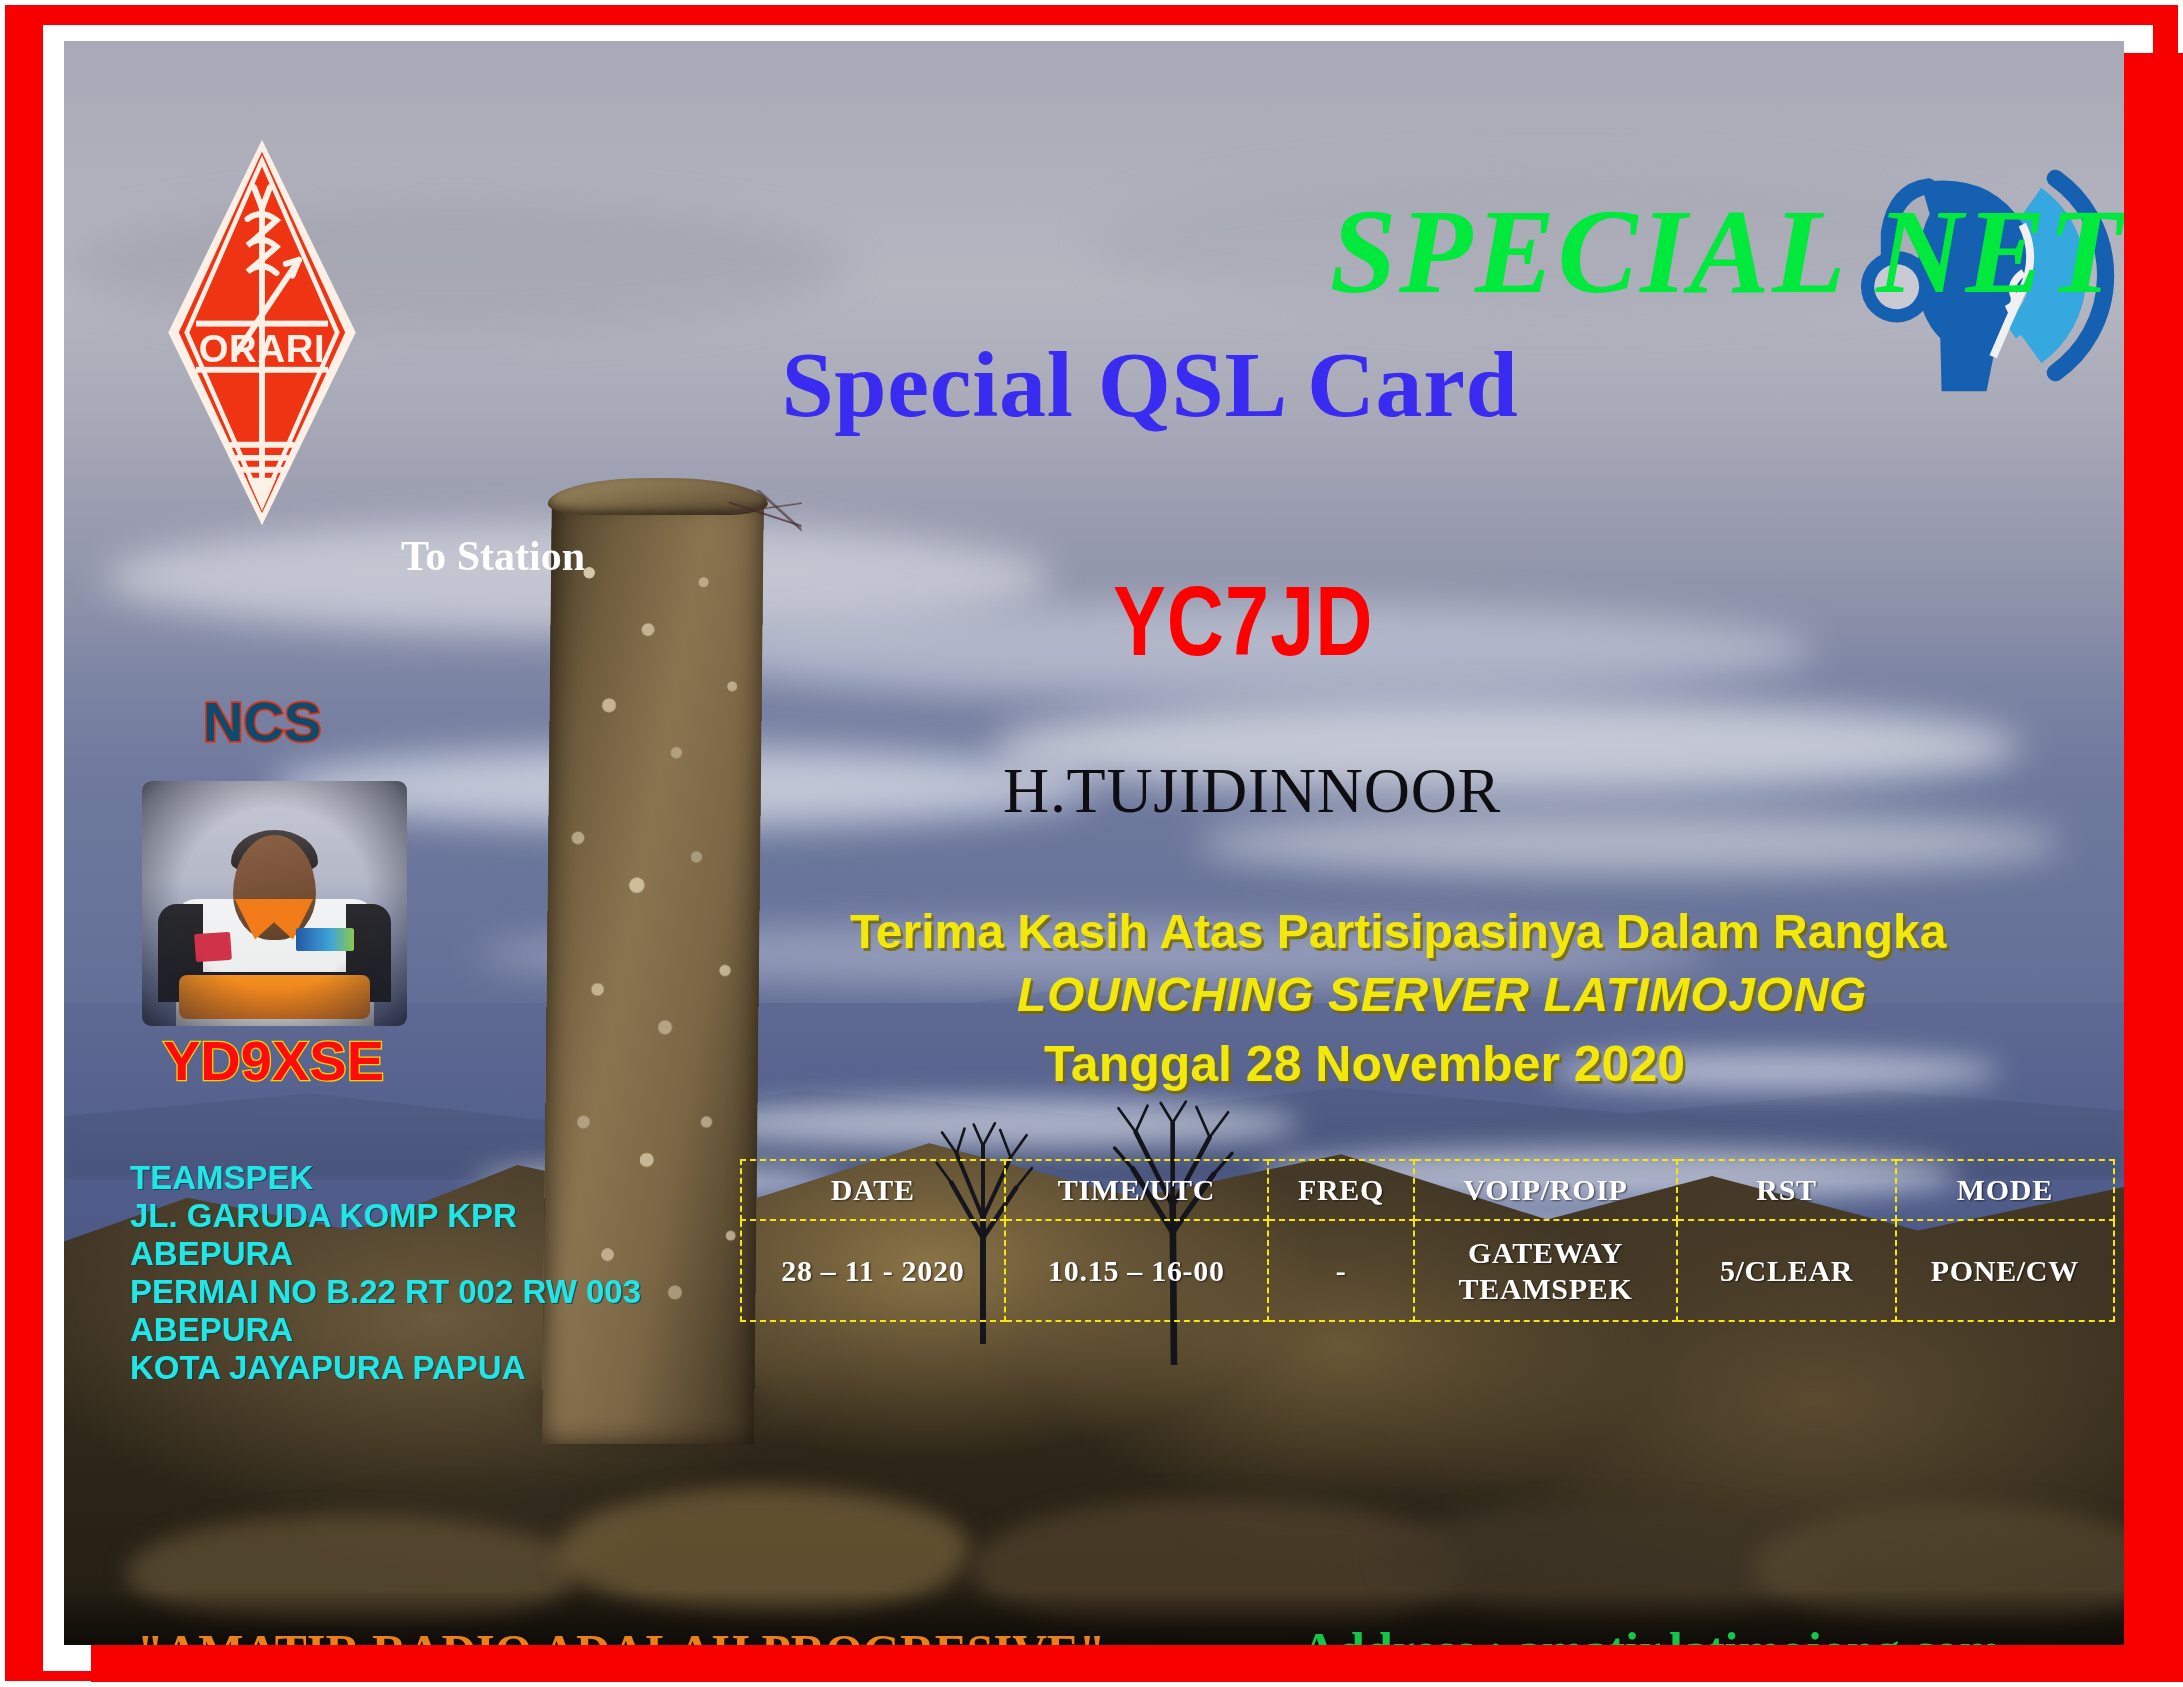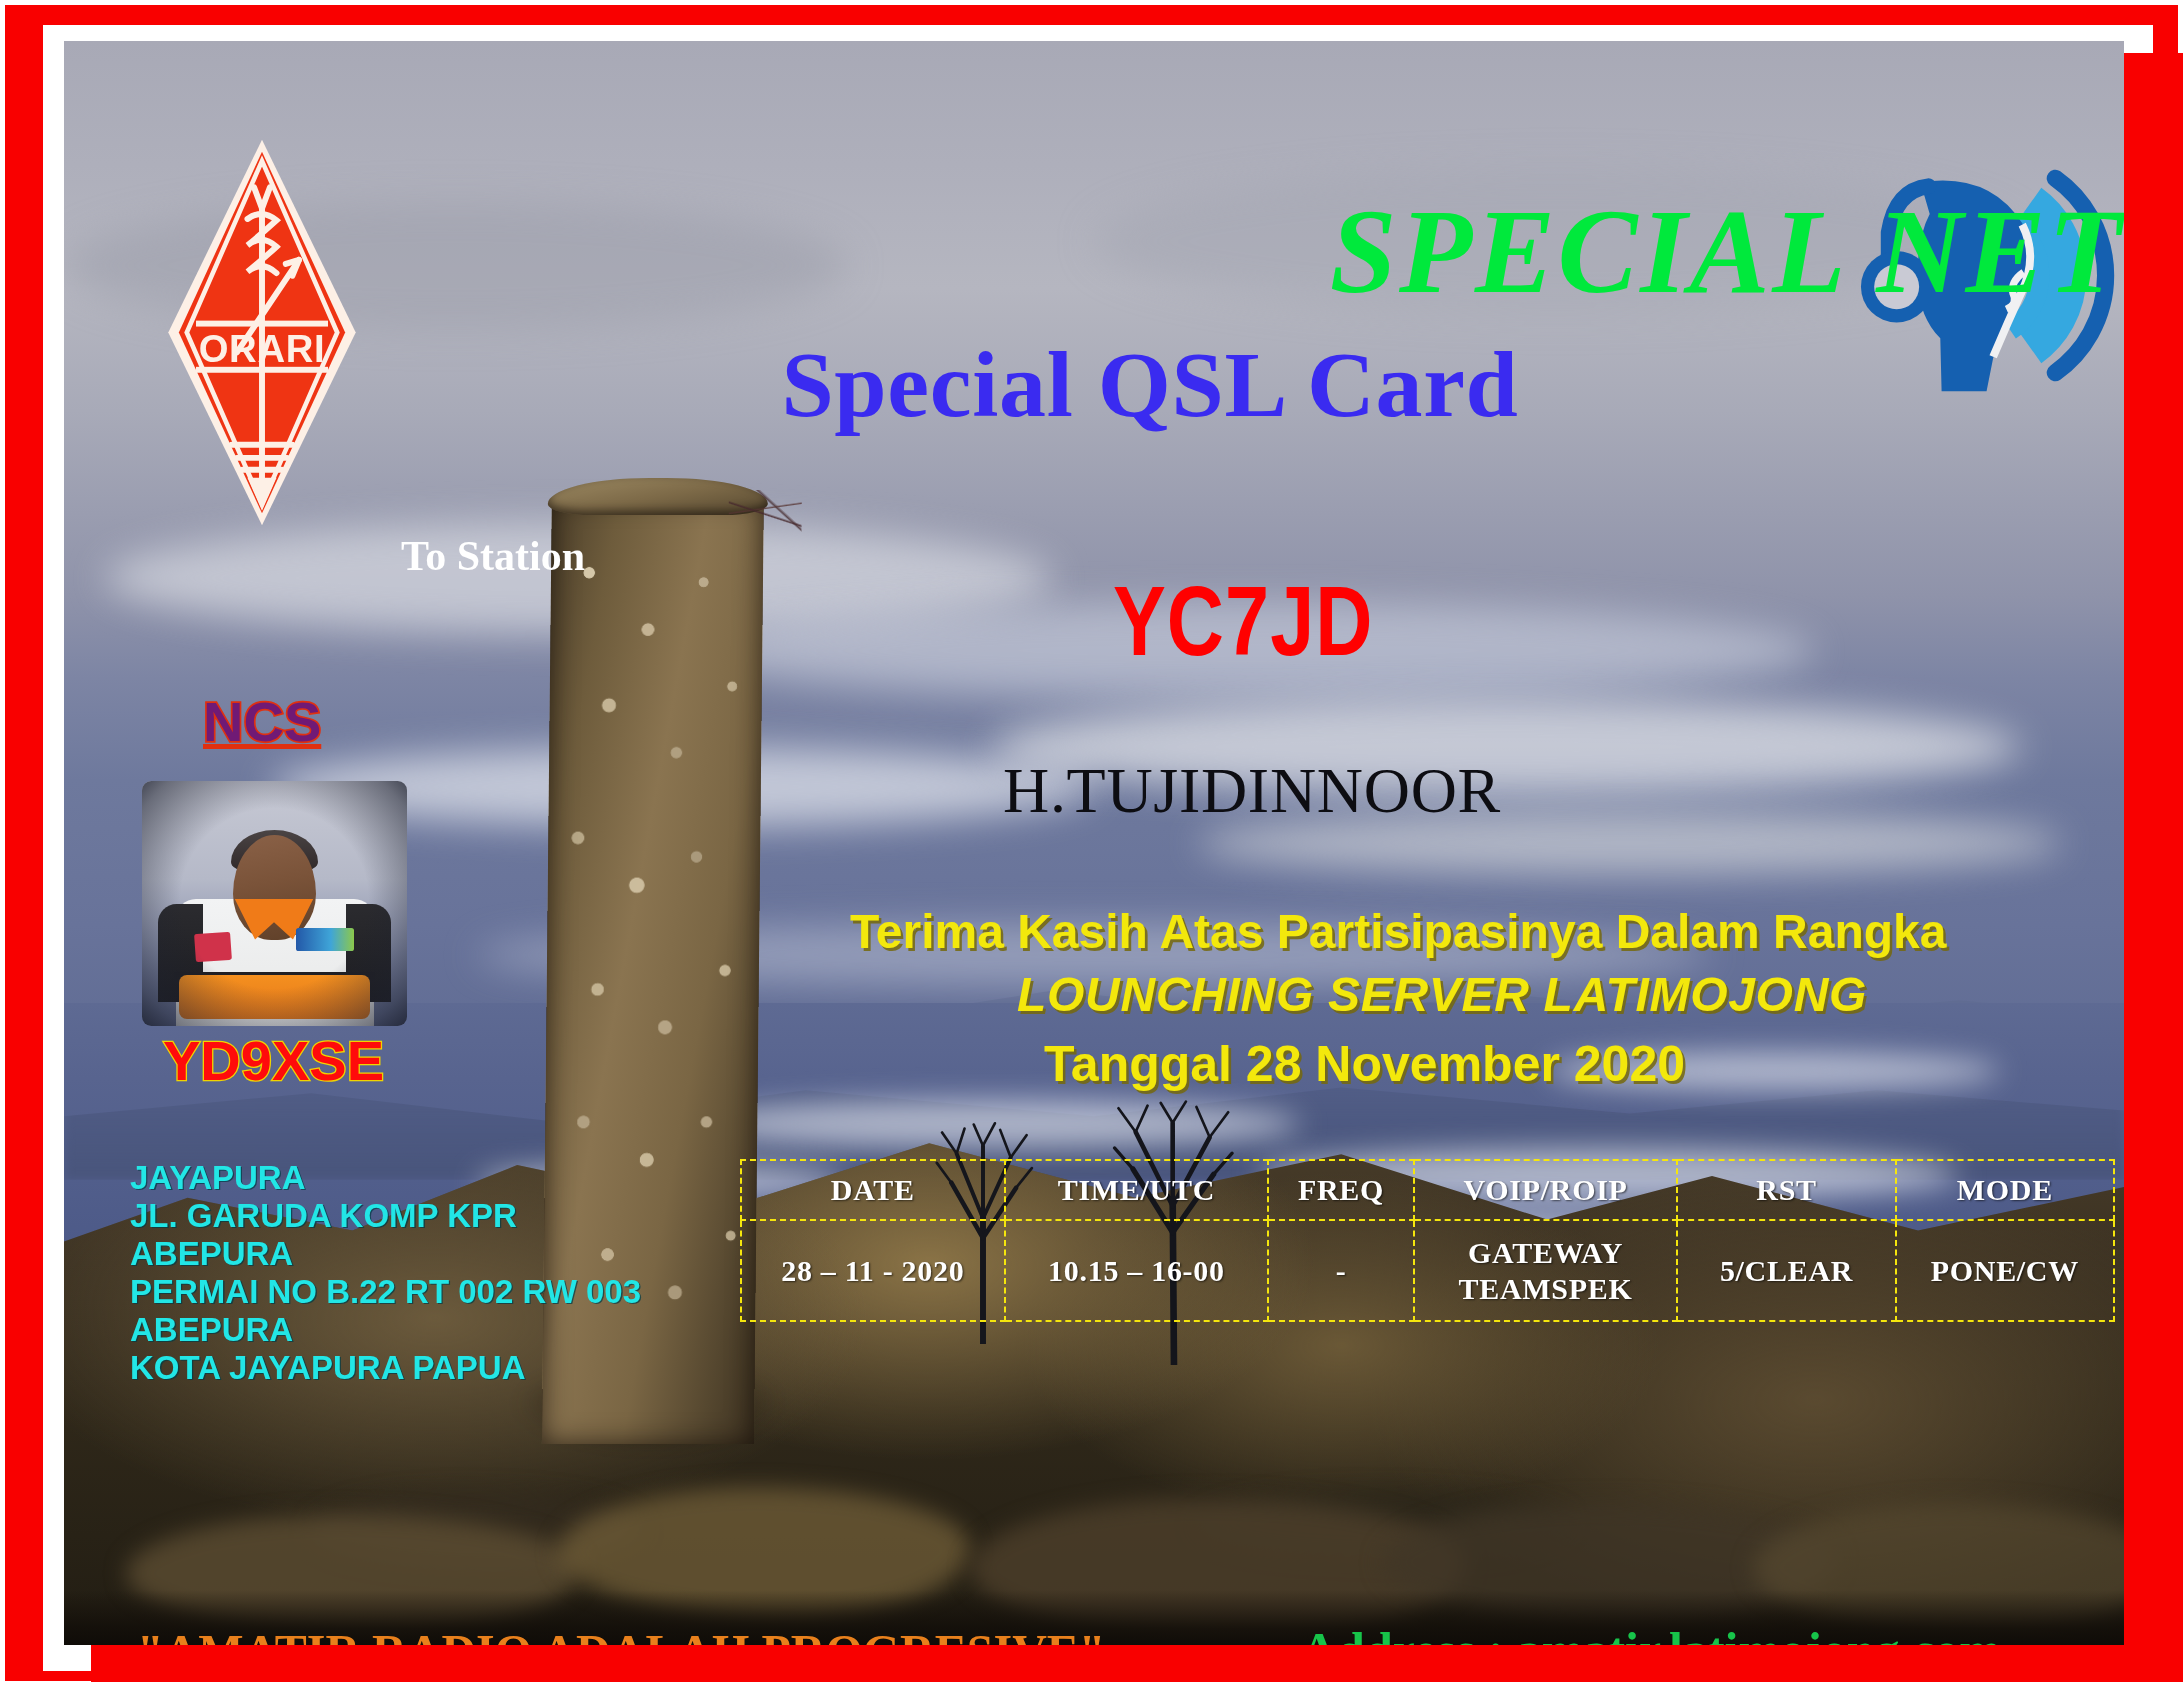--- a/index.html
+++ b/index.html
@@ -297,24 +297,23 @@
   }
   #thanks-line1 { left: 786px; top: 863px; font-size: 48px; text-align: center; }
   #thanks-line2 { left: 938px; top: 926px; font-size: 48px; font-style: italic; letter-spacing: 0.7px; margin-left: 15px; }
   #thanks-line3 { left: 980px; top: 994px; font-size: 50px; }
 
   #ncs-label {
     left: 139px; top: 648px;
     font-family: "Liberation Sans", sans-serif;
     font-weight: bold;
     font-size: 56px;
-    color: #701a75;
+    color: #0c4a6e;
     -webkit-text-stroke: 3.3px #e03010;
     paint-order: stroke fill;
-    text-decoration: underline;
   }
   #op-photo {
     position: absolute;
     left: 78px; top: 740px;
     width: 265px; height: 245px;
     overflow: hidden;
     border-radius: 9.3px;
   }
   #op-photo .ph-bg {
     position: absolute; inset: 0;
@@ -602,21 +601,21 @@
       <div class="ph-badge"></div>
       <div class="ph-belt"></div>
       <div class="ph-card"></div>
       <div class="ph-sash"></div>
       <div class="ph-vignette"></div>
     </div>
 
     <div id="ncs-callsign" class="txt">YD9XSE</div>
 
     <div id="address-block">
-      <div>JAYAPURA</div>
+      <div>TEAMSPEK</div>
       <div>JL. GARUDA KOMP KPR</div>
       <div>ABEPURA</div>
       <div>PERMAI NO B.22 RT 002 RW 003</div>
       <div>ABEPURA</div>
       <div>KOTA JAYAPURA PAPUA</div>
     </div>
 
     <table id="qso-table">
       <colgroup>
         <col style="width:19.2%">

